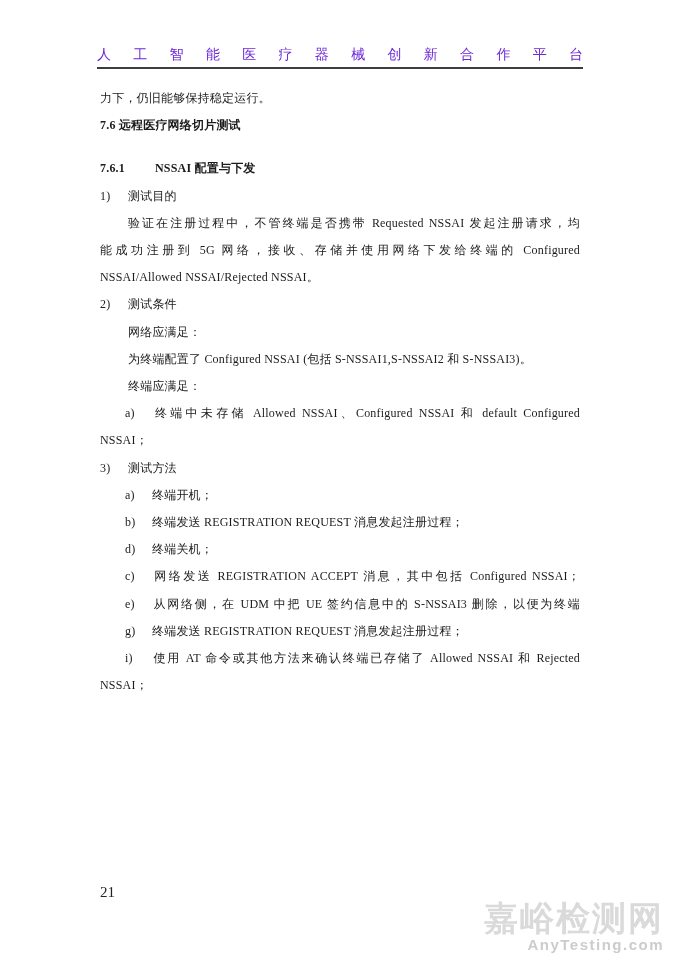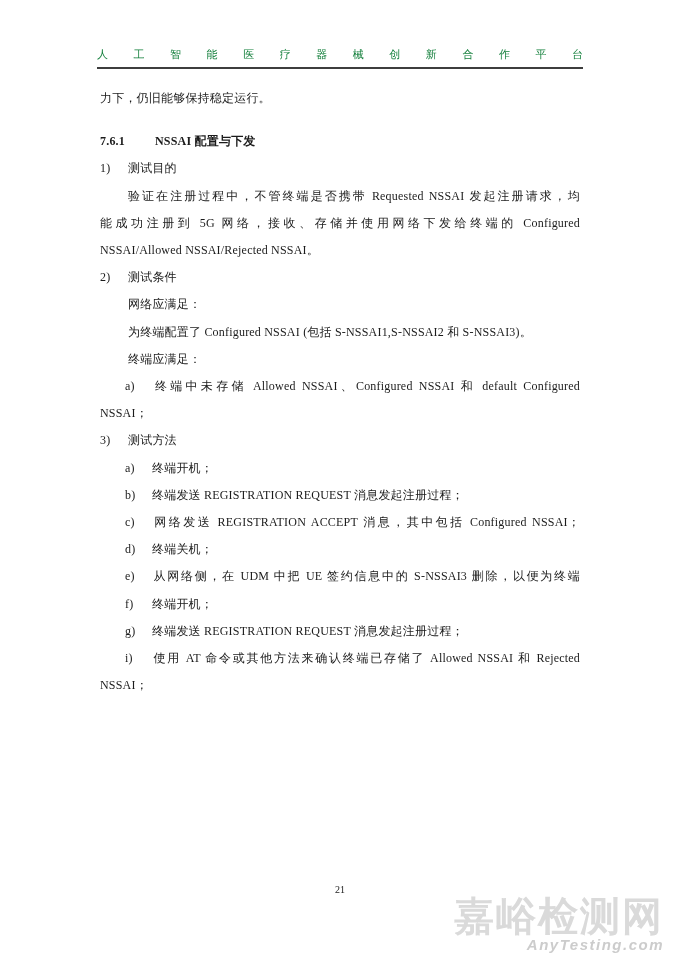--- a/index.html
+++ b/index.html
@@ -13,23 +13,23 @@
   }
   .page { position: absolute; inset: 0; }
 
   
   .page-header {
     position: absolute;
     left: 97px; top: 46px; width: 486px;
   }
   .header-title {
     margin: 0;
-    font-size: 11px;
+    font-size: 14px;
     line-height: 17px;
-    color: #15803d;
+    color: #6d28d9;
     text-align: justify;
     text-align-last: justify;
     white-space: normal;
   }
   .header-rule {
     margin-top: 4px;
     height: 2px;
     background: #3d3d3d;
   }
 
@@ -51,84 +51,82 @@
   .li-letter { padding-left: 25px; }
   .li-letter .marker { display: inline-block; width: 27px; }
   .ind1 { padding-left: 28px; }
   .para-first { text-indent: 28px; }
   .fill { text-align: justify; text-align-last: justify; }
 
   
   .page-footer {
     position: absolute;
     left: 100px; top: 884px; width: 480px;
-    text-align: center;
-    font-size: 10px;
+    font-size: 15px;
     color: #222222;
   }
 
   
   .watermark {
     position: absolute;
     right: 16px; bottom: 8px;
     text-align: right;
     font-family: "Liberation Sans", "DejaVu Sans", sans-serif;
     user-select: none;
   }
   .wm-cn {
-    font-size: 40px;
+    font-size: 34px;
     font-weight: bold;
     color: #dadada;
     letter-spacing: 2px;
     line-height: 1.05;
   }
   .wm-en {
     font-size: 15px;
-    font-style: italic;
     font-weight: 600;
     color: #cccccc;
     letter-spacing: 1.5px;
     line-height: 1.1;
   }
 </style>
 </head>
 <body>
 
 <div class="page">
 
   <div class="page-header">
     <p class="header-title">人 工 智 能 医 疗 器 械 创 新 合 作 平 台</p>
     <div class="header-rule"></div>
   </div>
 
   <div class="content">
     <p class="body">力下，仍旧能够保持稳定运行。</p>
+    <p class="h1">7.6 远程医疗网络切片测试</p>
     <p class="h2"><span class="marker">7.6.1</span><span>NSSAI 配置与下发</span></p>
 
     <p class="li-num"><span class="marker">1)</span><span>测试目的</span></p>
     <p class="para-first fill">验证在注册过程中，不管终端是否携带 Requested NSSAI 发起注册请求，均</p>
     <p class="fill">能成功注册到 5G 网络，接收、存储并使用网络下发给终端的 Configured</p>
     <p>NSSAI/Allowed NSSAI/Rejected NSSAI。</p>
 
     <p class="li-num"><span class="marker">2)</span><span>测试条件</span></p>
     <p class="ind1">网络应满足：</p>
     <p class="ind1">为终端配置了 Configured NSSAI (包括 S-NSSAI1,S-NSSAI2 和 S-NSSAI3)。</p>
     <p class="ind1">终端应满足：</p>
 
     <p class="li-letter fill"><span class="marker">a)</span><span>终端中未存储 Allowed NSSAI、Configured NSSAI 和 default Configured</span></p>
     <p>NSSAI；</p>
 
     <p class="li-num"><span class="marker">3)</span><span>测试方法</span></p>
 
     <p class="li-letter"><span class="marker">a)</span><span>终端开机；</span></p>
     <p class="li-letter"><span class="marker">b)</span><span>终端发送 REGISTRATION REQUEST 消息发起注册过程；</span></p>
+    <p class="li-letter"><span class="marker">d)</span><span>终端关机；</span></p>
     <p class="li-letter fill"><span class="marker">c)</span><span>网络发送 REGISTRATION ACCEPT 消息，其中包括 Configured NSSAI；</span></p>
-    <p class="li-letter"><span class="marker">d)</span><span>终端关机；</span></p>
     <p class="li-letter fill"><span class="marker">e)</span><span>从网络侧，在 UDM 中把 UE 签约信息中的 S-NSSAI3 删除，以便为终端</span></p>
-    <p class="li-letter"><span class="marker">f)</span><span>终端开机；</span></p>
     <p class="li-letter"><span class="marker">g)</span><span>终端发送 REGISTRATION REQUEST 消息发起注册过程；</span></p>
     <p class="li-letter fill"><span class="marker">i)</span><span>使用 AT 命令或其他方法来确认终端已存储了 Allowed NSSAI 和 Rejected</span></p>
     <p>NSSAI；</p>
 
   </div>
 
   <div class="page-footer">
     <span>21</span>
   </div>
 

